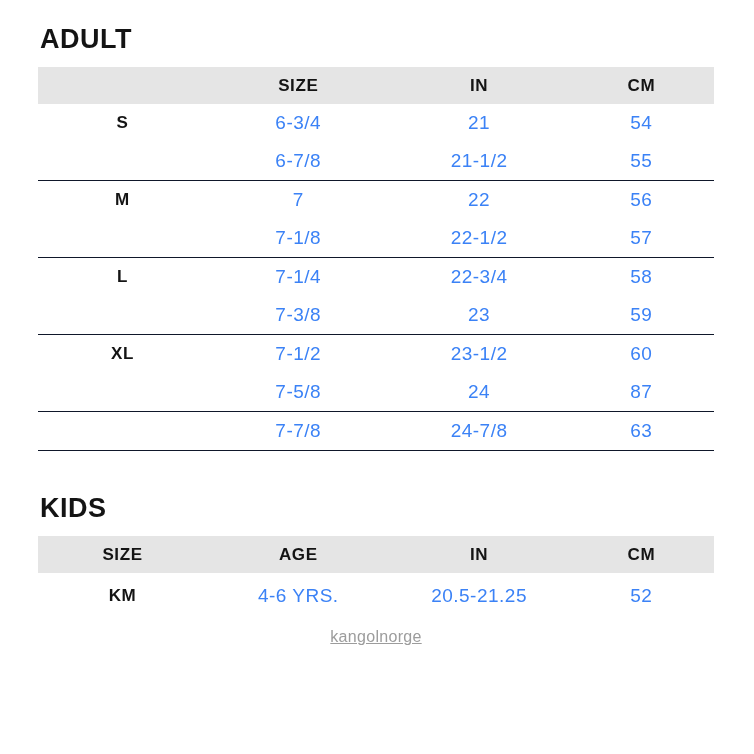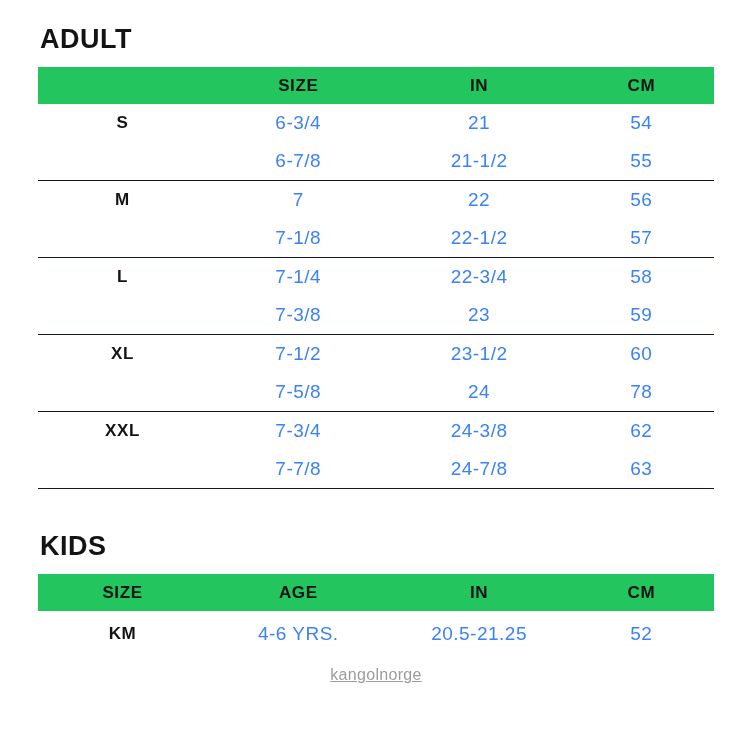--- a/index.html
+++ b/index.html
@@ -35,21 +35,21 @@
   table {
     width: 100%;
     border-collapse: collapse;
     table-layout: fixed;
   }
   col.c1 { width: 25%; }
   col.c2 { width: 27%; }
   col.c3 { width: 26.5%; }
   col.c4 { width: 21.5%; }
   thead tr {
-    background: #22c55e;
+    background: #e5e5e5;
   }
   th {
     height: 37px;
     font-size: 17px;
     font-weight: 800;
     letter-spacing: 0.6px;
     color: #141414;
     text-align: center;
     vertical-align: middle;
     padding: 0;
@@ -147,27 +147,21 @@
           <tr>
             <td class="size-label">XL</td>
             <td>7-1/2</td>
             <td>23-1/2</td>
             <td>60</td>
           </tr>
           <tr class="group-end">
             <td class="size-label"></td>
             <td>7-5/8</td>
             <td>24</td>
-            <td>78</td>
-          </tr>
-          <tr>
-            <td class="size-label">XXL</td>
-            <td>7-3/4</td>
-            <td>24-3/8</td>
-            <td>62</td>
+            <td>87</td>
           </tr>
           <tr class="group-end">
             <td class="size-label"></td>
             <td>7-7/8</td>
             <td>24-7/8</td>
             <td>63</td>
           </tr>
         </tbody>
     </table>
   </section>

